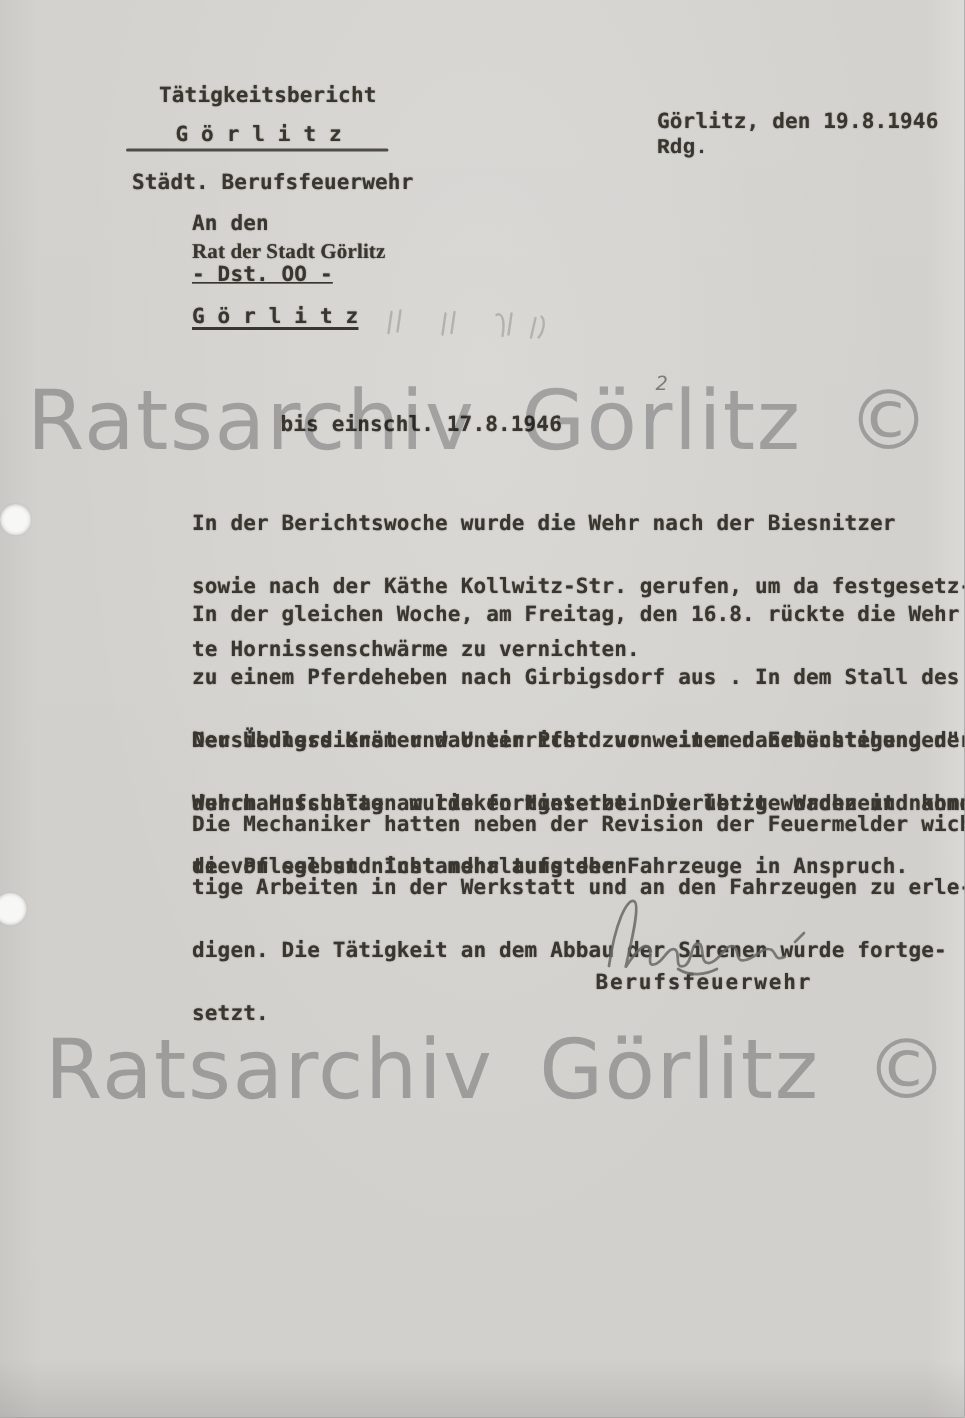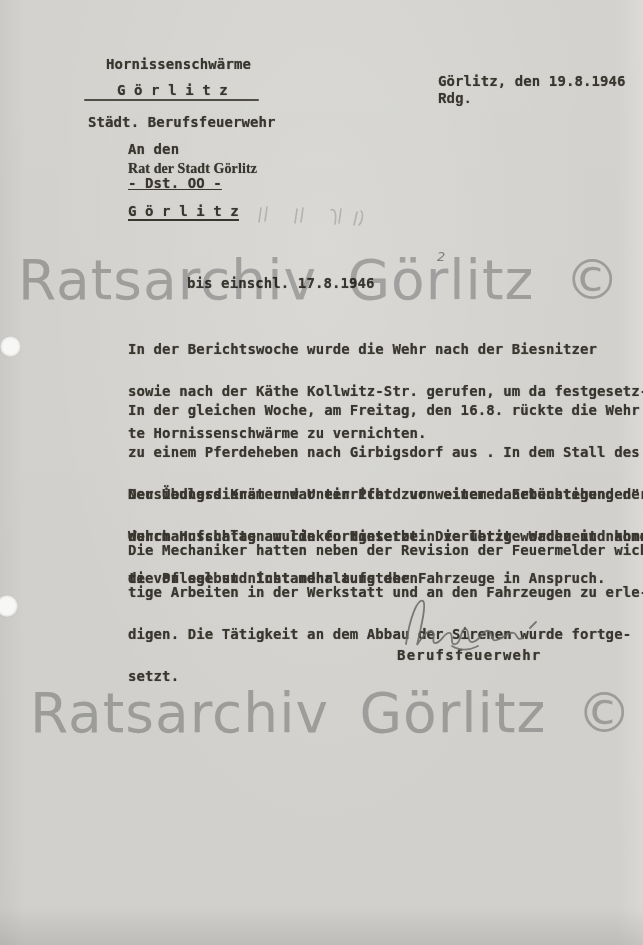--- a/index.html
+++ b/index.html
@@ -41,21 +41,21 @@
   svg{position:absolute;z-index:3;}
 </style>
 </head>
 <body>
 
 <div class="page">
 
   <div class="hole" style="left:0px;top:336px;width:21px;height:21px;"></div>
   <div class="hole" style="left:-4px;top:595px;width:22px;height:22px;"></div>
 
-  <div class="tw" style="left:106px;top:57px;">Hornissenschwärme</div>
+  <div class="tw" style="left:106px;top:57px;">Tätigkeitsbericht</div>
   <div class="tw" style="left:88px;top:70px;margin-top:45px;">Städt. Berufsfeuerwehr</div>
   <div class="tw" style="left:117px;top:83px;">G ö r l i t z</div>
   <div class="rule" style="left:84px;top:99px;width:175px;"></div>
 
   <div class="tw" style="left:438px;top:74px;text-align:right;">Görlitz, den 19.8.1946</div>
   <div class="tw" style="left:438px;top:92px;font-family:Liberation Mono, monospace;">Rdg.</div>
 
   <div class="tw" style="left:128px;top:142px;">An den</div>
   <div class="tw" style="left:128px;top:162px;font-family:Liberation Serif, serif;">Rat der Stadt Görlitz</div>
   <div class="tw" style="left:128px;top:176px;text-decoration:underline;">- Dst. OO -</div>

